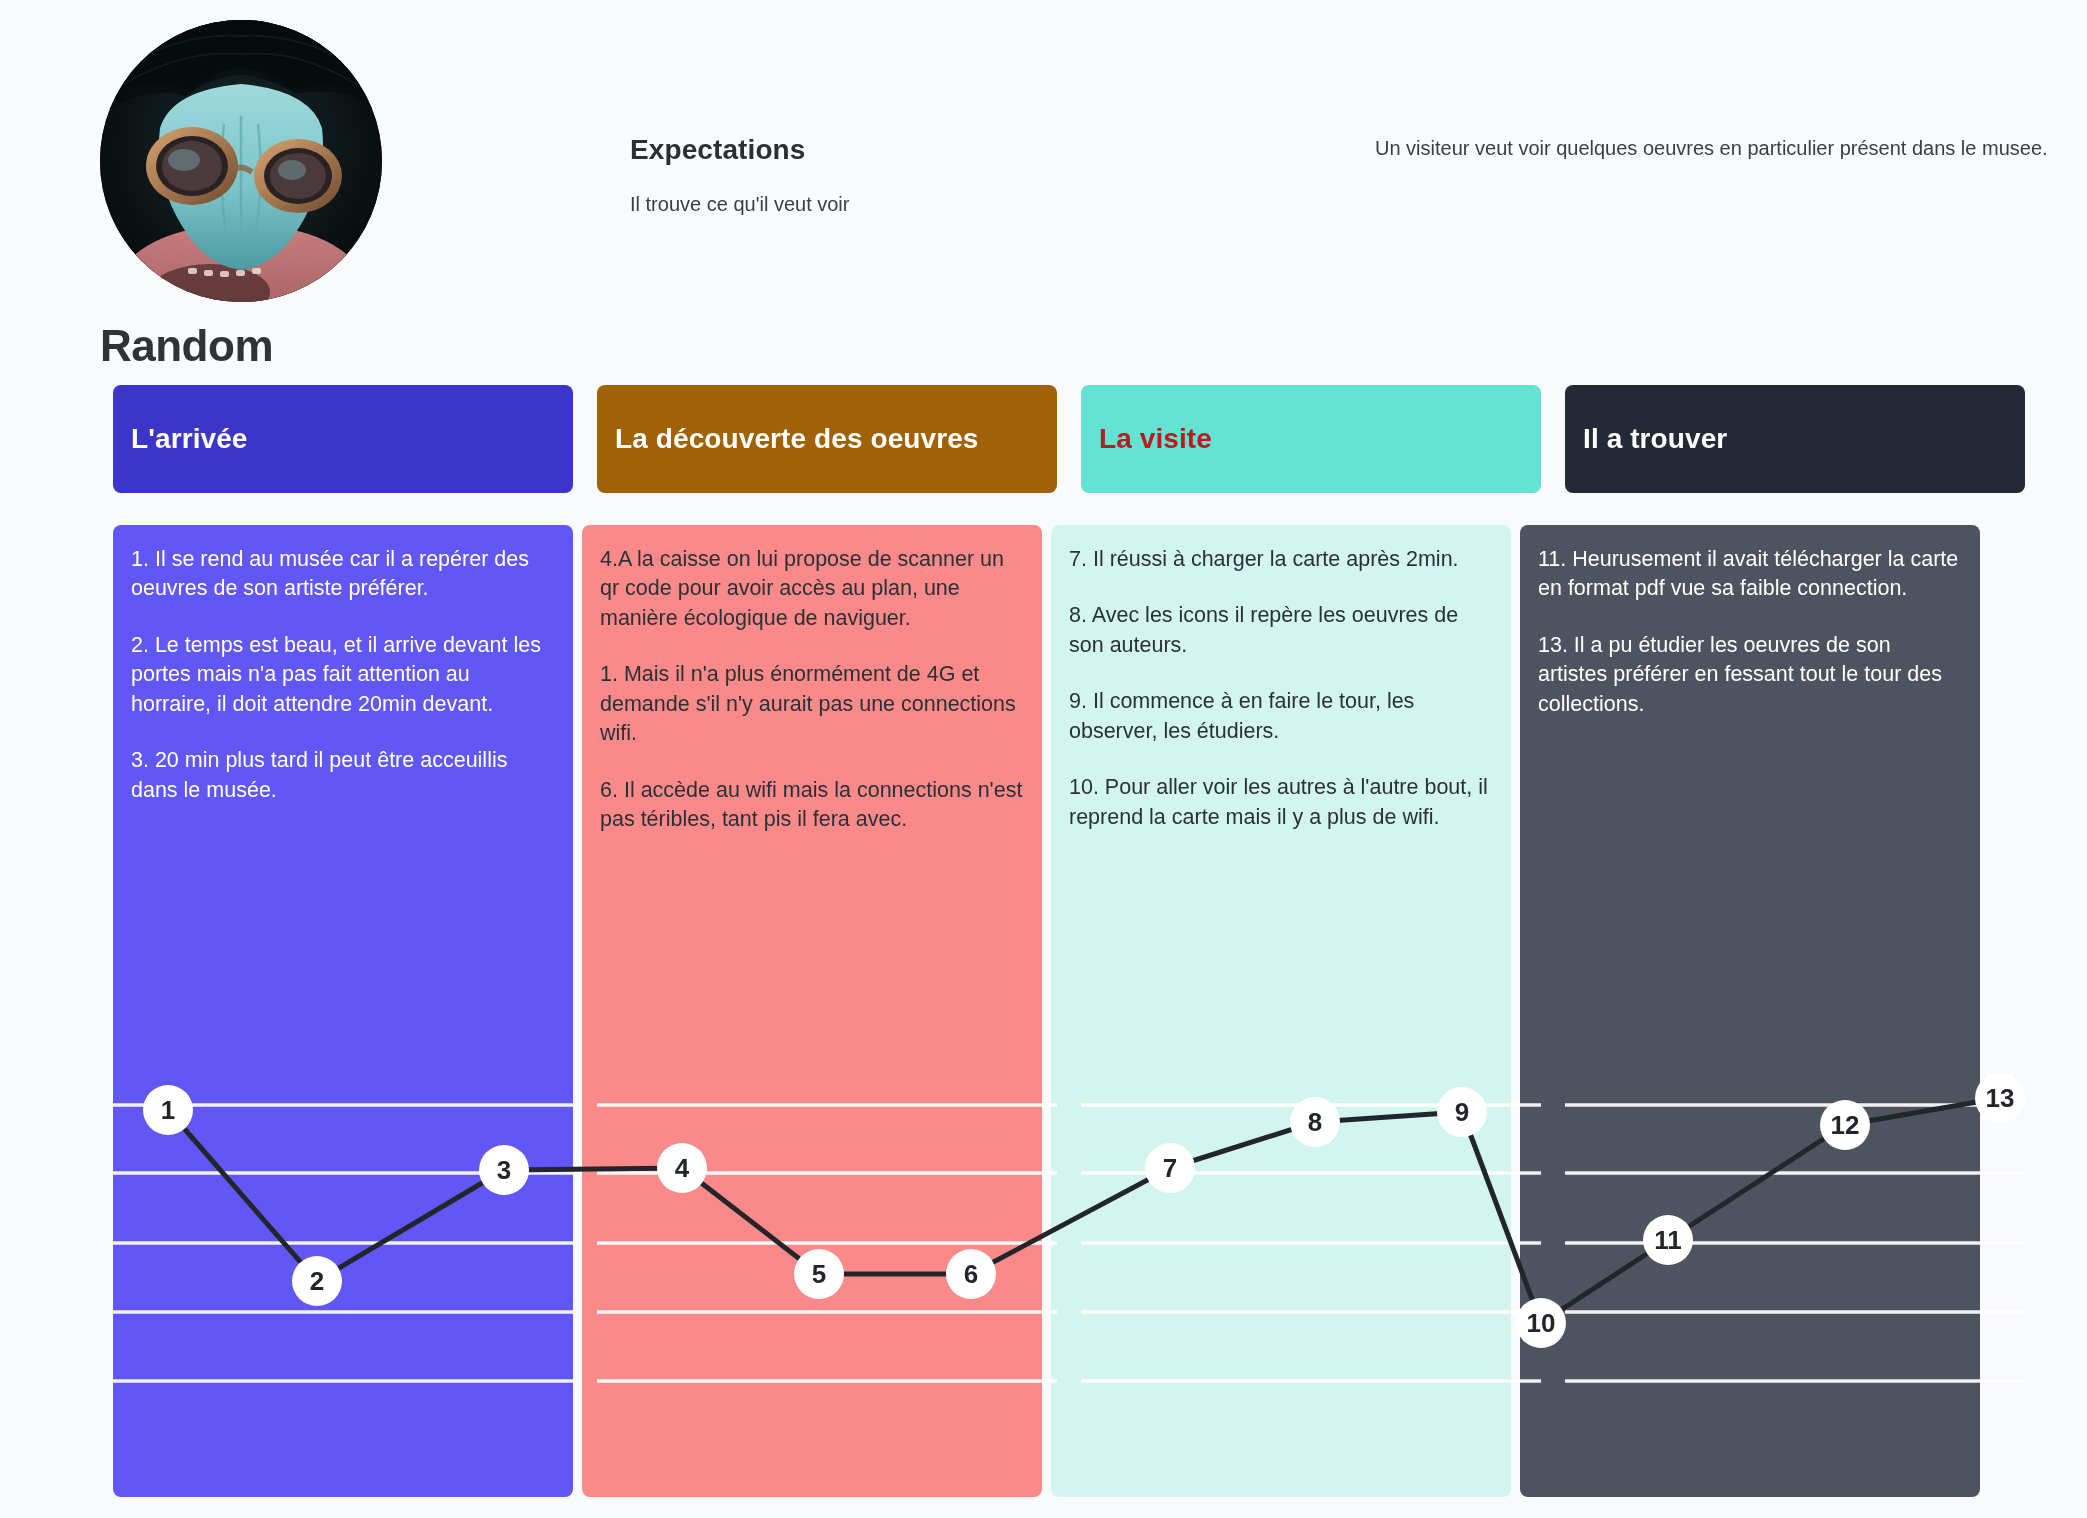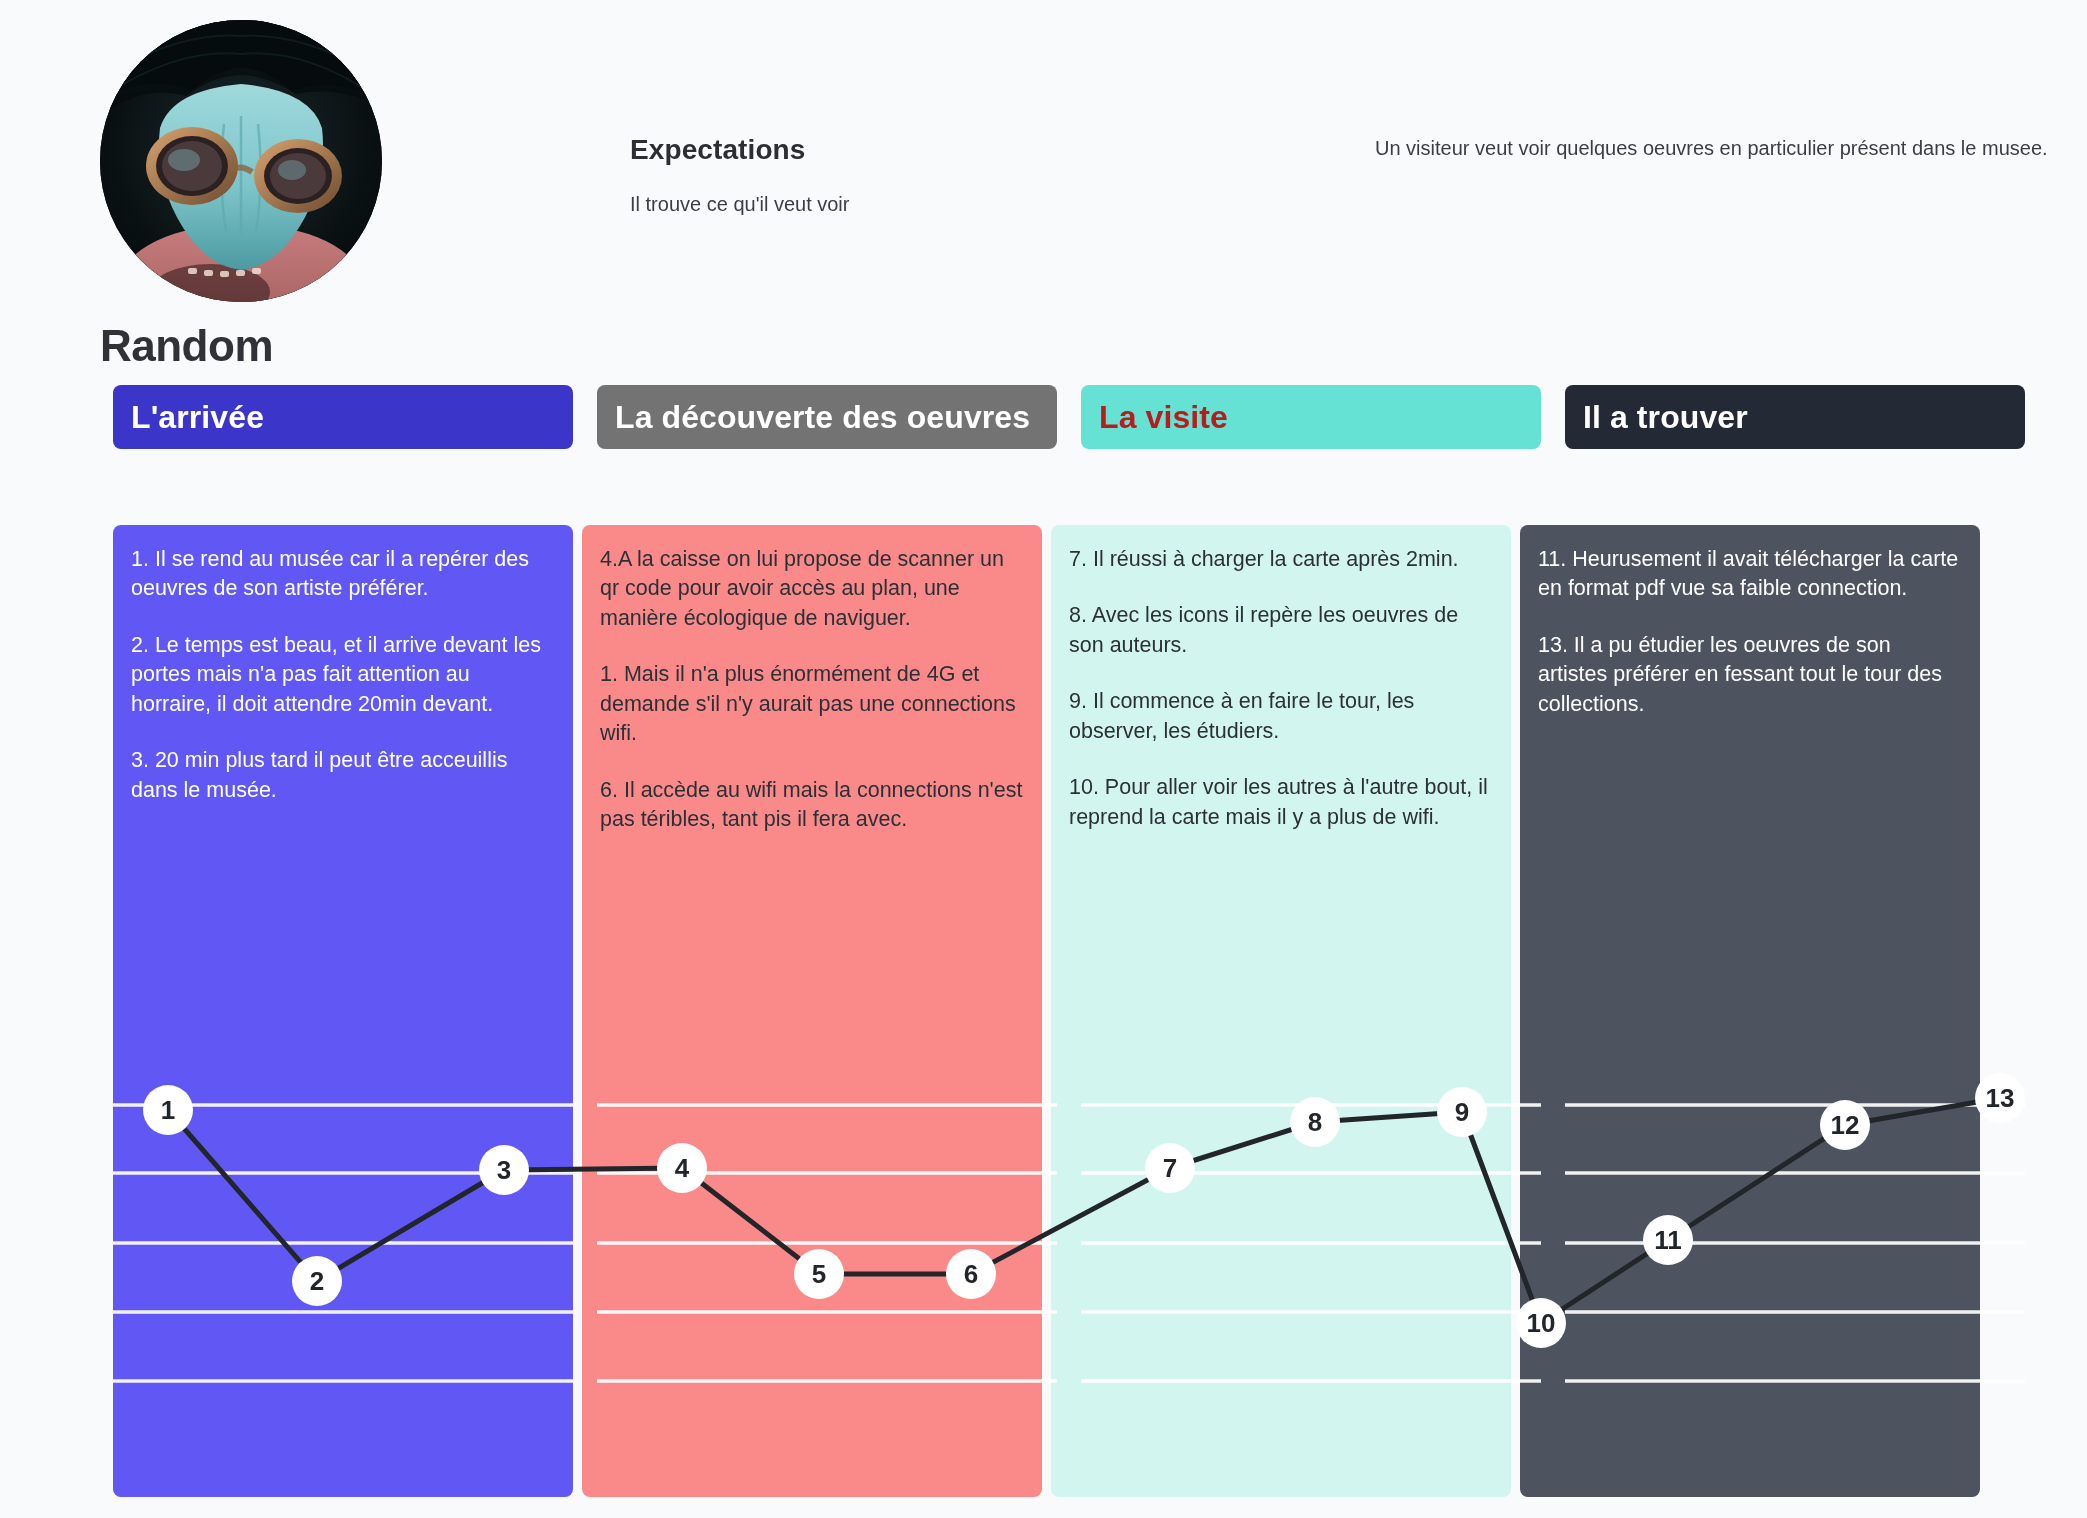--- a/index.html
+++ b/index.html
@@ -34,28 +34,28 @@
   .info-text {
     font-size: 20px; color: #3a3f45; line-height: 1.42;
   }
 
   
   .board { position: absolute; left: 113px; top: 385px; width: 1940px; }
   .row { display: flex; gap: 24px; }
   .col { width: 460px; flex: 0 0 460px; }
 
   .stage-head {
-    height: 64px; border-radius: 8px;
+    height: 108px; border-radius: 8px;
     display: flex; align-items: center;
     padding: 1px 18px;
-    font-size: 32px; font-weight: bold;
+    font-size: 28px; font-weight: bold;
     letter-spacing: 0.1px;
   }
   .stage-head.c0 { background: #3b36c9; color: #ffffff; }
-  .stage-head.c1 { background: #737373; color: #ffffff; }
+  .stage-head.c1 { background: #a16207; color: #ffffff; }
   .stage-head.c2 { background: #66e2d5; color: #b91c1c; }
   .stage-head.c3 { background: #242a35; color: #ffffff; }
 
   .body-row { position: absolute; left: 113px; top: 525px; width: 1940px; height: 972px; }
   .panels { display: flex; gap: 9px; height: 100%; }
   .panel {
     width: 460px; flex: 0 0 460px; height: 100%;
     border-radius: 8px; padding: 20px 18px 0 18px;
     position: relative; overflow: hidden;
   }

